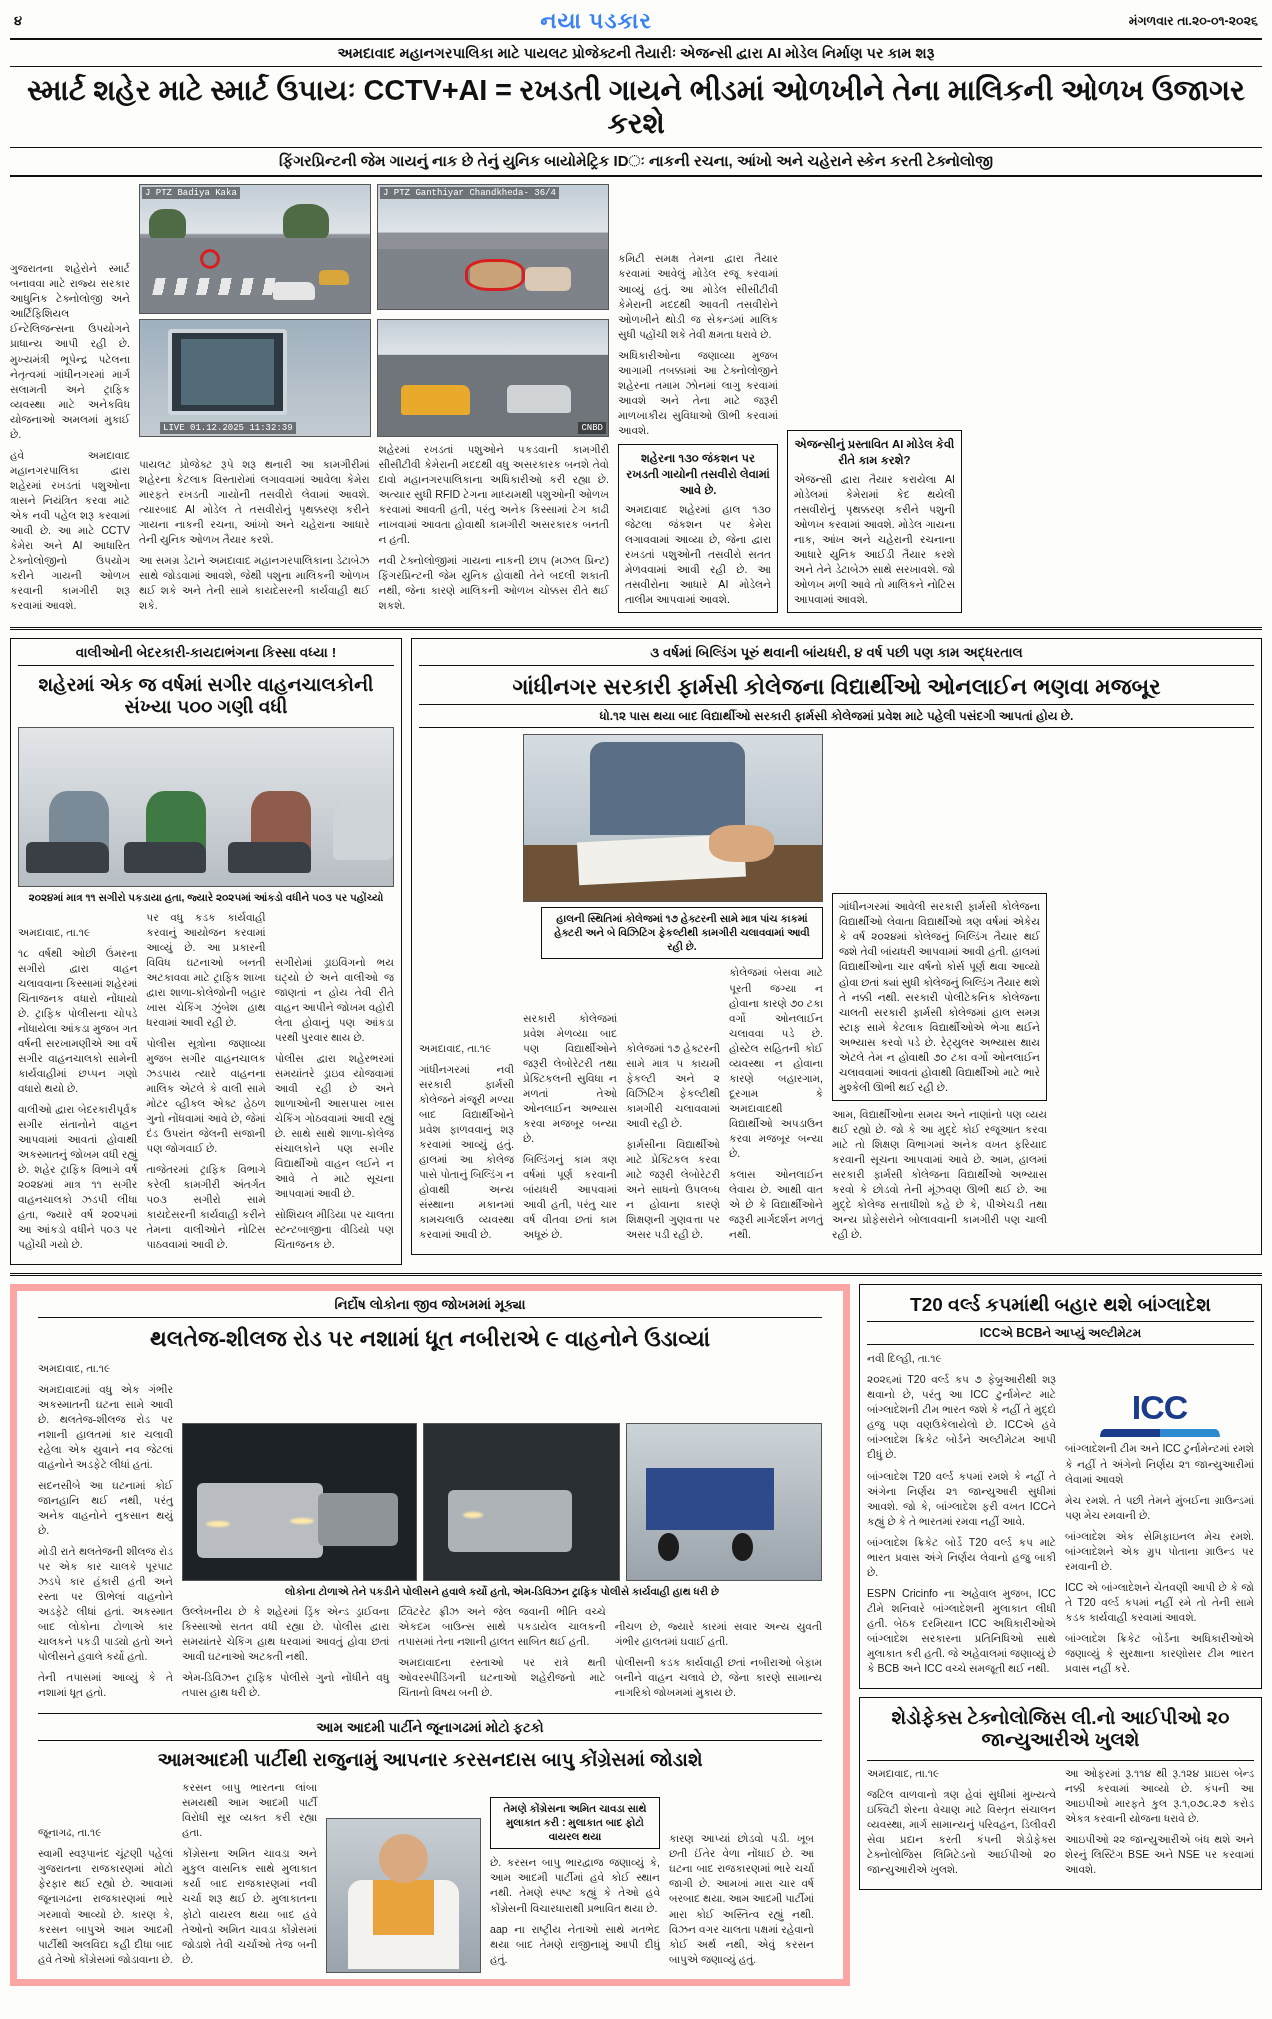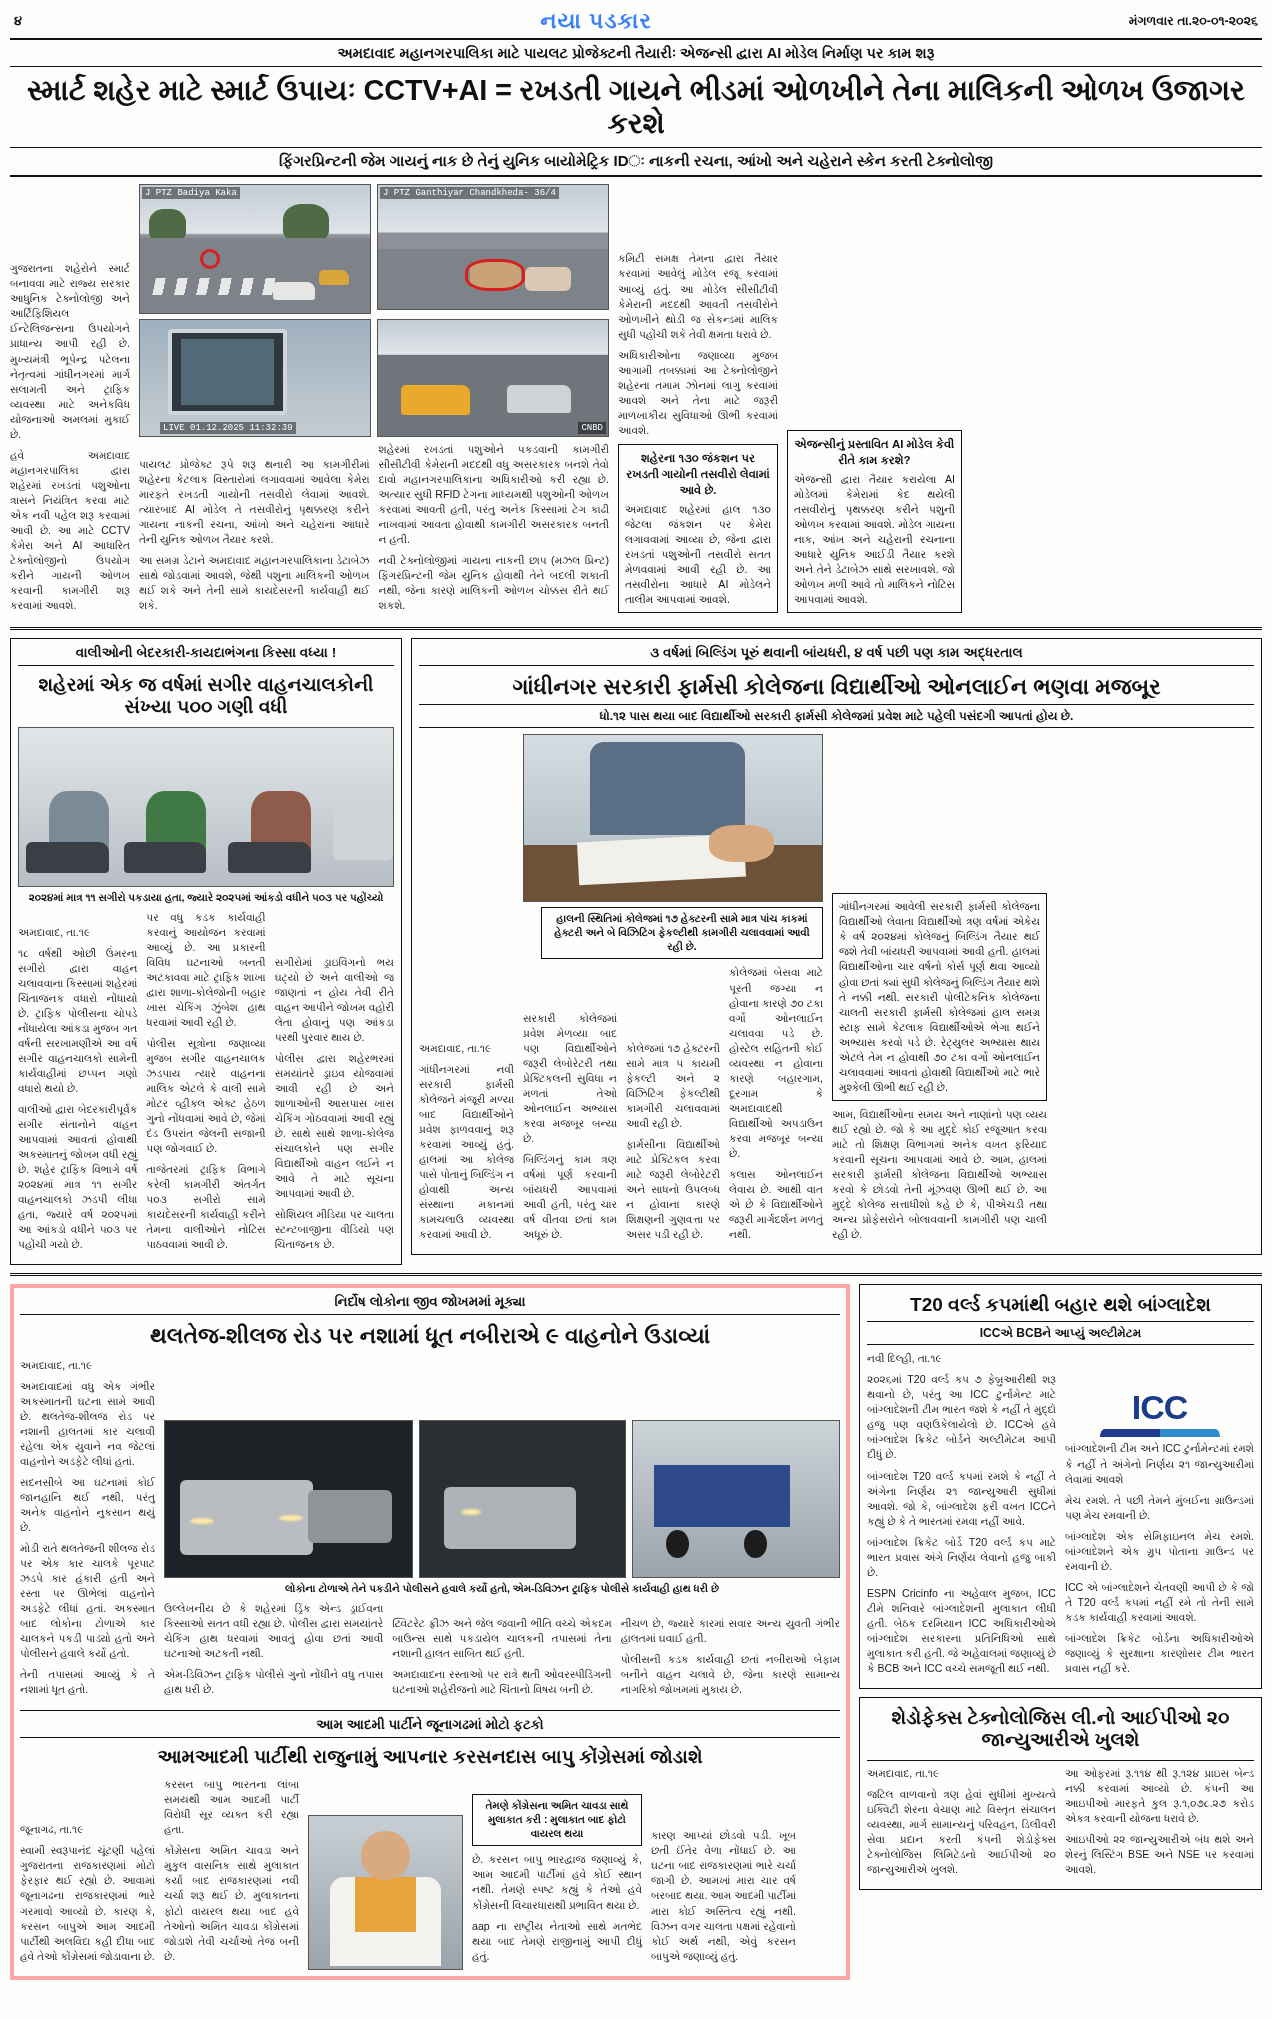--- a/index.html
+++ b/index.html
@@ -379,21 +379,21 @@
           <p class="body">આમ, વિદ્યાર્થીઓના સમય અને નાણાંનો પણ વ્યય થઈ રહ્યો છે. જો કે આ મુદ્દે કોઈ રજૂઆત કરવા માટે તો શિક્ષણ વિભાગમાં અનેક વખત ફરિયાદ કરવાની સૂચના આપવામાં આવે છે. આમ, હાલમાં સરકારી ફાર્મસી કોલેજના વિદ્યાર્થીઓ અભ્યાસ કરવો કે છોડવો તેની મૂંઝવણ ઊભી થઈ છે. આ મુદ્દે કોલેજ સત્તાધીશો કહે છે કે, પીએચડી તથા અન્ય પ્રોફેસરોને બોલાવવાની કામગીરી પણ ચાલી રહી છે.</p>
         </div>
       </div>
     </div>
   </div>
 
   <div class="rule-thick" style="margin:8px 0 0;"></div>
 
   <div class="cols" style="margin-top:8px; align-items:flex-start;">
 
-    <div style="flex:0 0 840px; border:4px solid #fca5a5; padding:6px 6px;">
+    <div style="flex:0 0 840px; border:7px solid #fca5a5; padding:6px 21px;">
       <div class="sec-kicker">નિર્દોષ લોકોના જીવ જોખમમાં મૂક્યા</div>
       <div class="sec-head">થલતેજ-શીલજ રોડ પર નશામાં ધૂત નબીરાએ ૯ વાહનોને ઉડાવ્યાં</div>
 
       <div class="cols" style="margin-top:4px;">
         <div class="col" style="max-width:135px;">
           <p class="body">અમદાવાદ, તા.૧૯</p>
           <p class="body">અમદાવાદમાં વધુ એક ગંભીર અકસ્માતની ઘટના સામે આવી છે. થલતેજ-શીલજ રોડ પર નશાની હાલતમાં કાર ચલાવી રહેલા એક યુવાને નવ જેટલાં વાહનોને અડફેટે લીધાં હતાં.</p>
           <p class="body">સદનસીબે આ ઘટનામાં કોઈ જાનહાનિ થઈ નથી, પરંતુ અનેક વાહનોને નુકસાન થયું છે.</p>
           <p class="body">મોડી રાતે થલતેજની શીલજ રોડ પર એક કાર ચાલકે પૂરપાટ ઝડપે કાર હંકારી હતી અને રસ્તા પર ઊભેલાં વાહનોને અડફેટે લીધાં હતાં. અકસ્માત બાદ લોકોના ટોળાએ કાર ચાલકને પકડી પાડ્યો હતો અને પોલીસને હવાલે કર્યો હતો.</p>
           <p class="body">તેની તપાસમાં આવ્યું કે તે નશામાં ધૂત હતો.</p>

